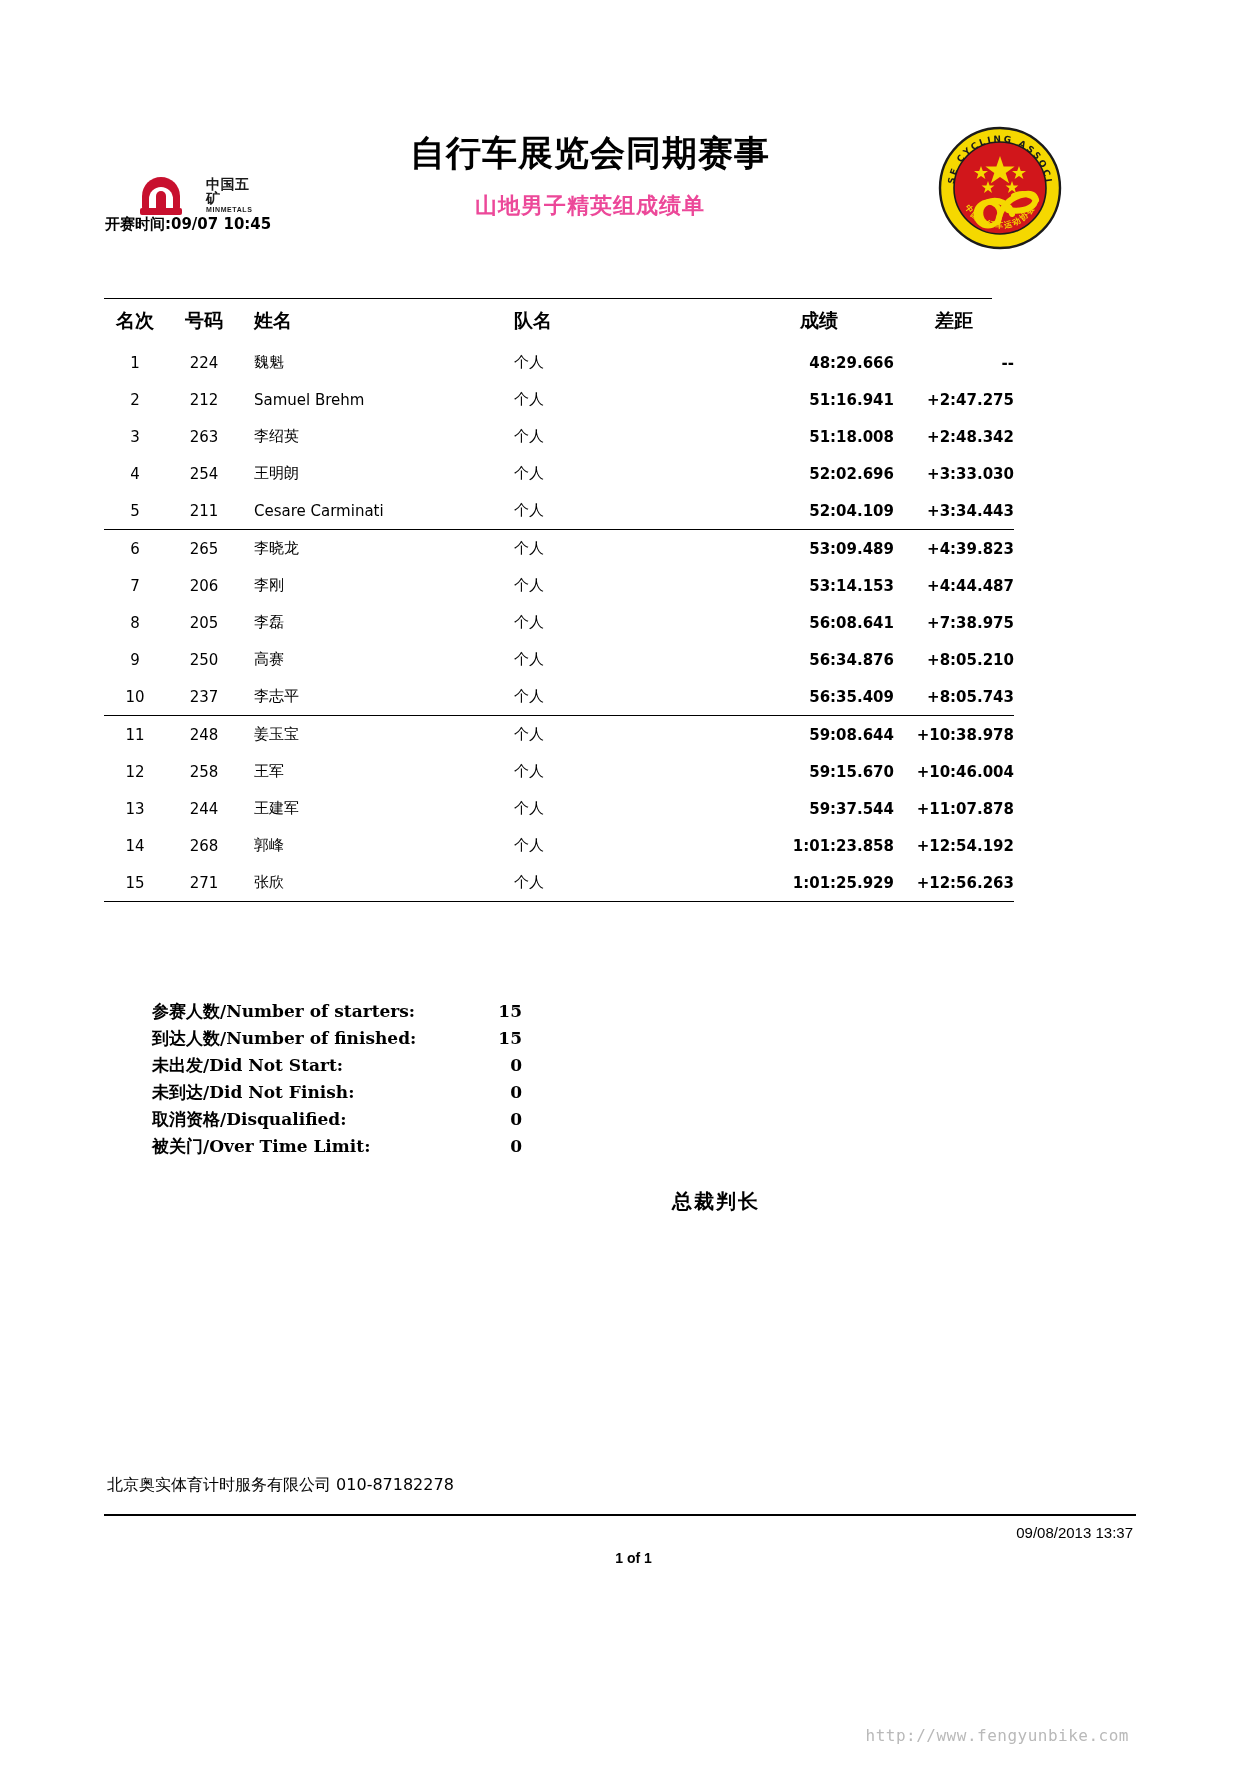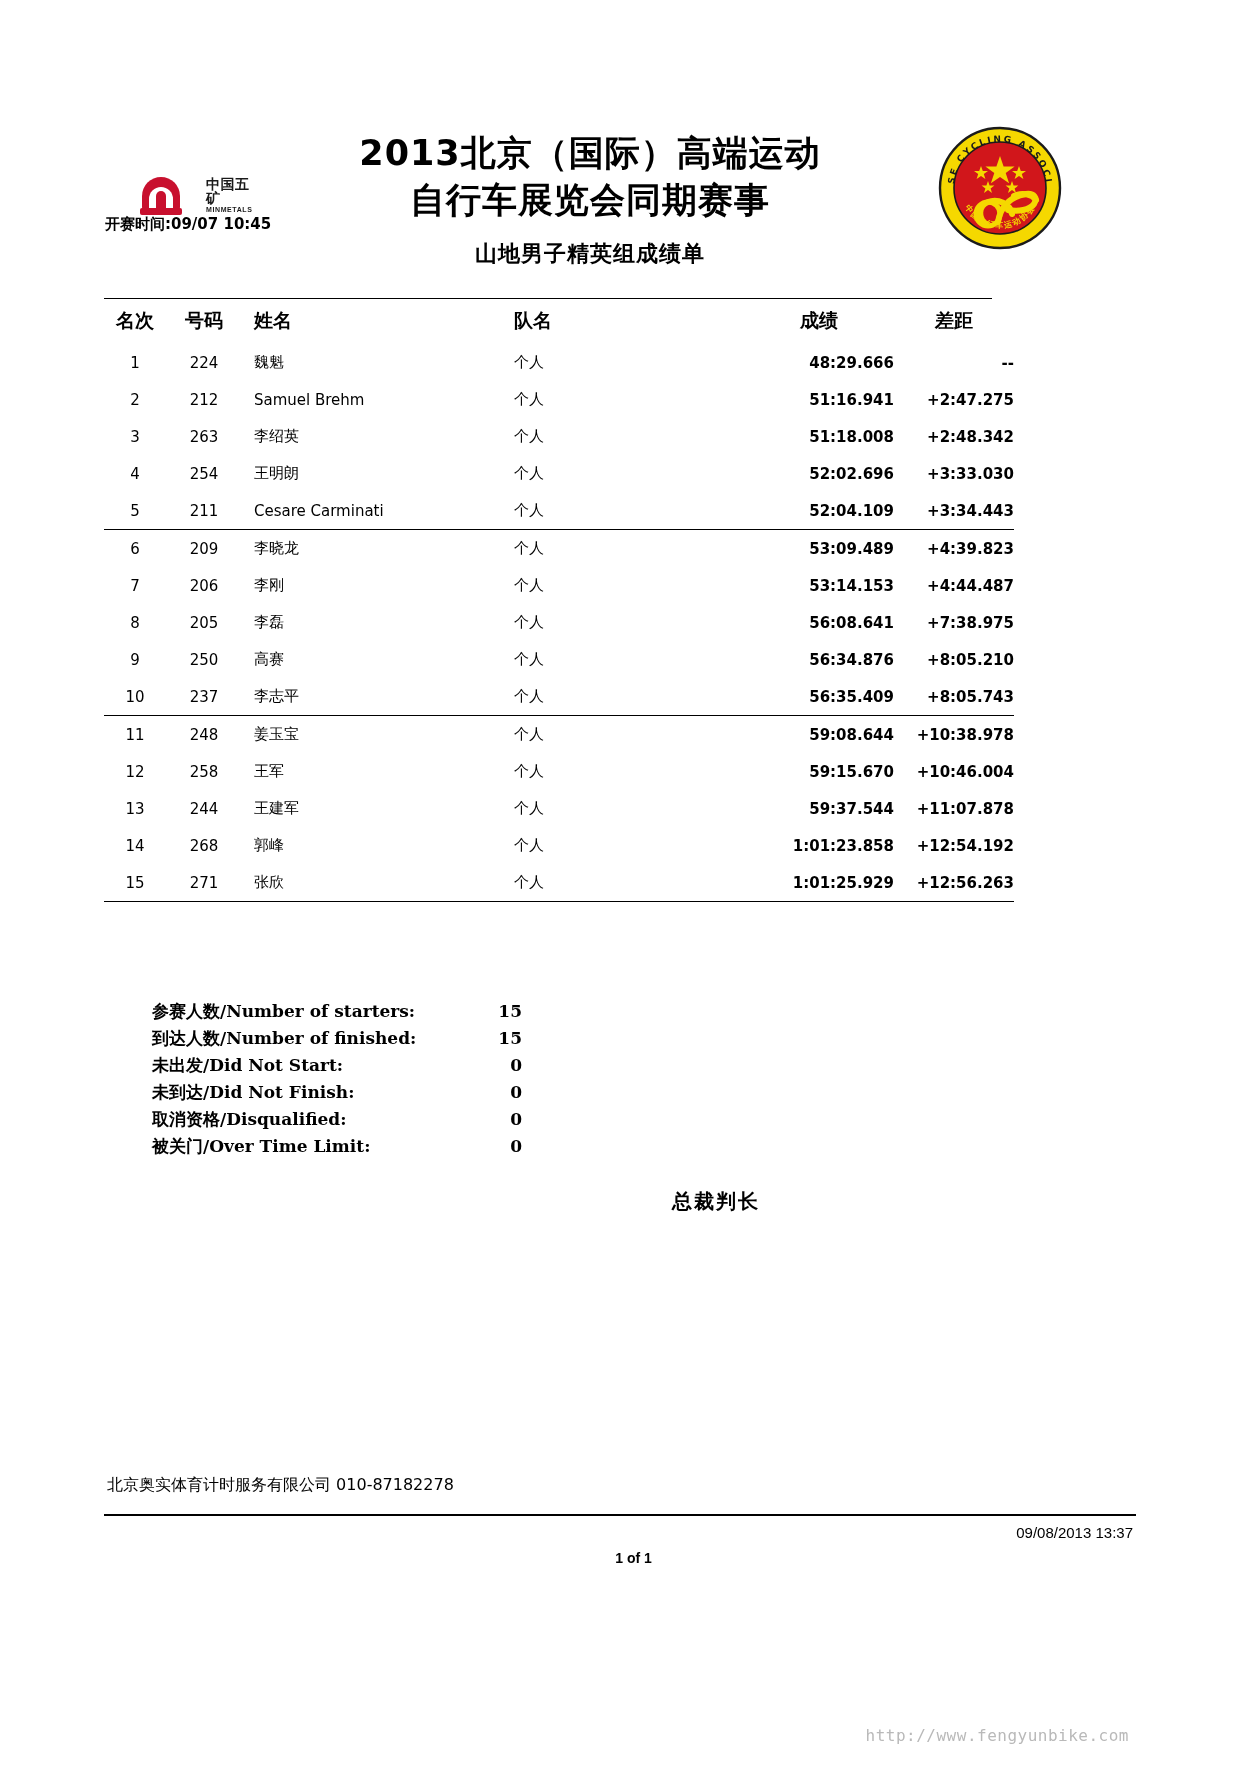--- a/index.html
+++ b/index.html
@@ -113,21 +113,21 @@
     line-height: 1.35;
     color: #000000;
     white-space: nowrap;
   }
   .subtitle-line {
     font-family: "DejaVu Sans", sans-serif;
     font-size: 22px;
     font-weight: bold;
     letter-spacing: 1px;
     margin-top: 14px;
-    color: #000000;
+    color: #ec4899;
   }
 
   .logo-right {
     position: absolute;
     left: 938px;
     top: 66px;
     width: 124px;
     height: 124px;
   }
 
@@ -300,21 +300,20 @@
         <div class="fig"></div>
         <div class="base"></div>
       </div>
       <div class="mm-text">
         <span class="mm-cn">中国五矿</span>
         <span class="mm-en">MINMETALS</span>
       </div>
     </div>
 
     <div class="title-block">
-      <div class="title-line">2013北京（国际）高端运动</div>
       <div class="title-line">自行车展览会同期赛事</div>
       <div class="subtitle-line">山地男子精英组成绩单</div>
     </div>
 
     <div class="logo-right">
       <svg viewBox="0 0 124 124" width="124" height="124">
         <defs>
           <path id="arcTop" d="M 16,62 A 46,46 0 0 1 108,62" fill="none"></path>
           <path id="arcBot" d="M 22,62 A 40,40 0 0 0 102,62" fill="none"></path>
         </defs>
@@ -401,21 +400,21 @@
           <tr class="sep">
             <td class="col-rank">5</td>
             <td class="col-bib">211</td>
             <td class="col-name">Cesare Carminati</td>
             <td class="col-team">个人</td>
             <td class="col-time time-cell">52:04.109</td>
             <td class="col-gap gap-cell">+3:34.443</td>
           </tr>
           <tr>
             <td class="col-rank">6</td>
-            <td class="col-bib">209</td>
+            <td class="col-bib">265</td>
             <td class="col-name">李晓龙</td>
             <td class="col-team">个人</td>
             <td class="col-time time-cell">53:09.489</td>
             <td class="col-gap gap-cell">+4:39.823</td>
           </tr>
           <tr>
             <td class="col-rank">7</td>
             <td class="col-bib">206</td>
             <td class="col-name">李刚</td>
             <td class="col-team">个人</td>

